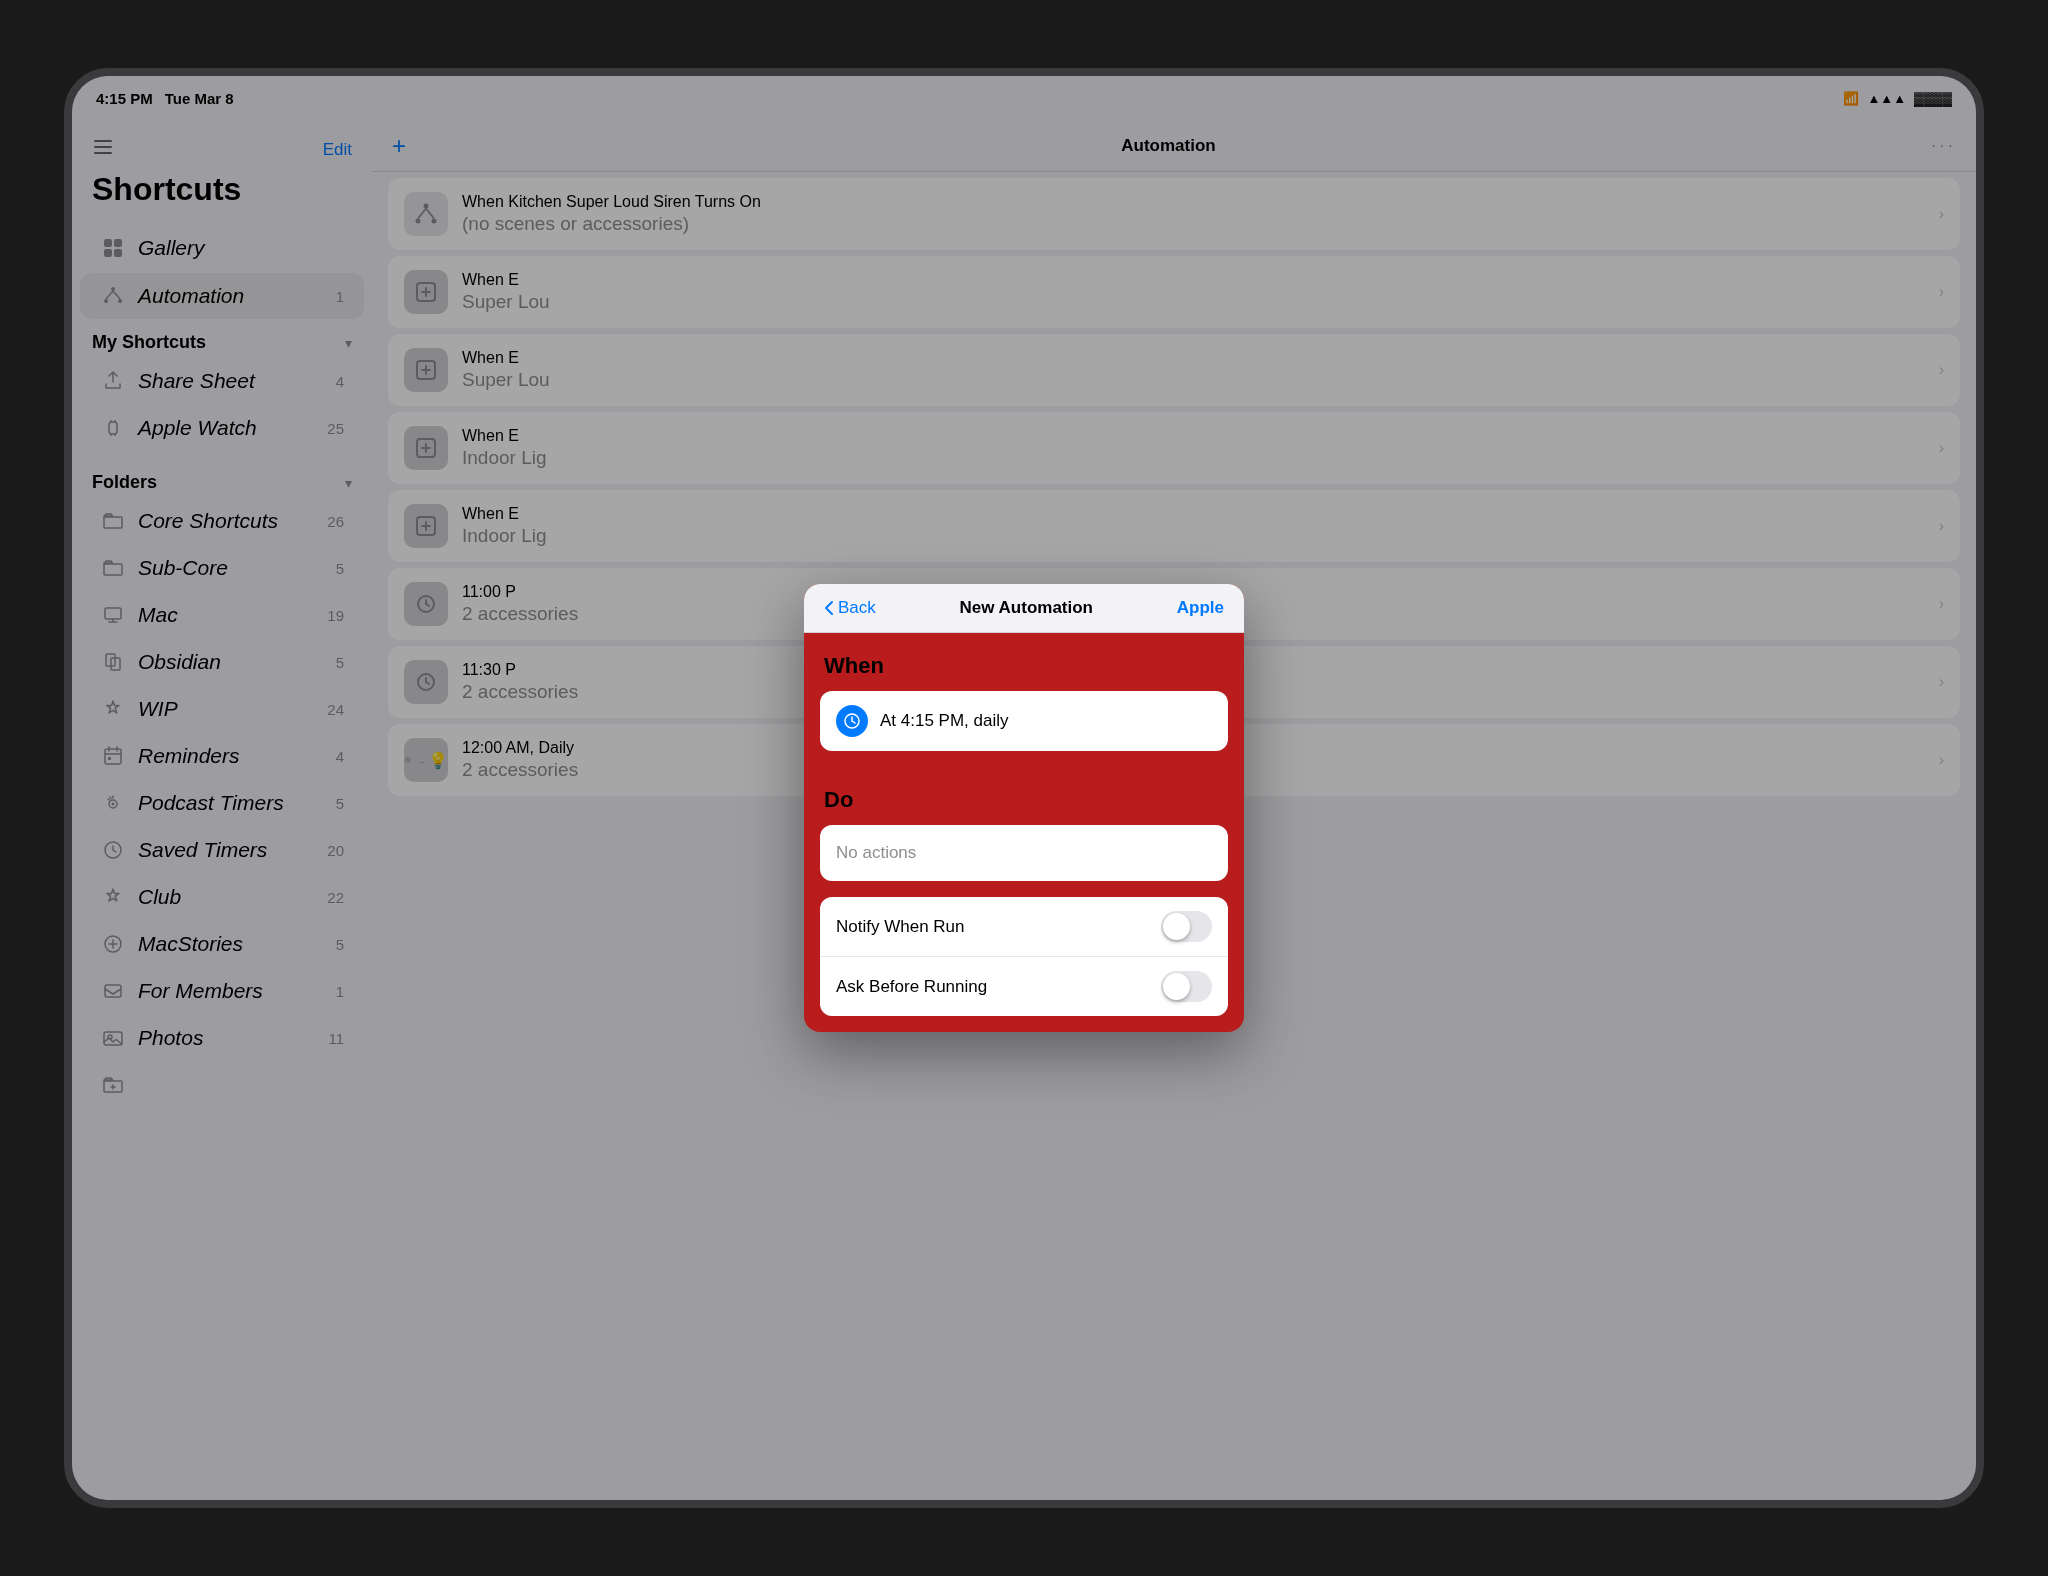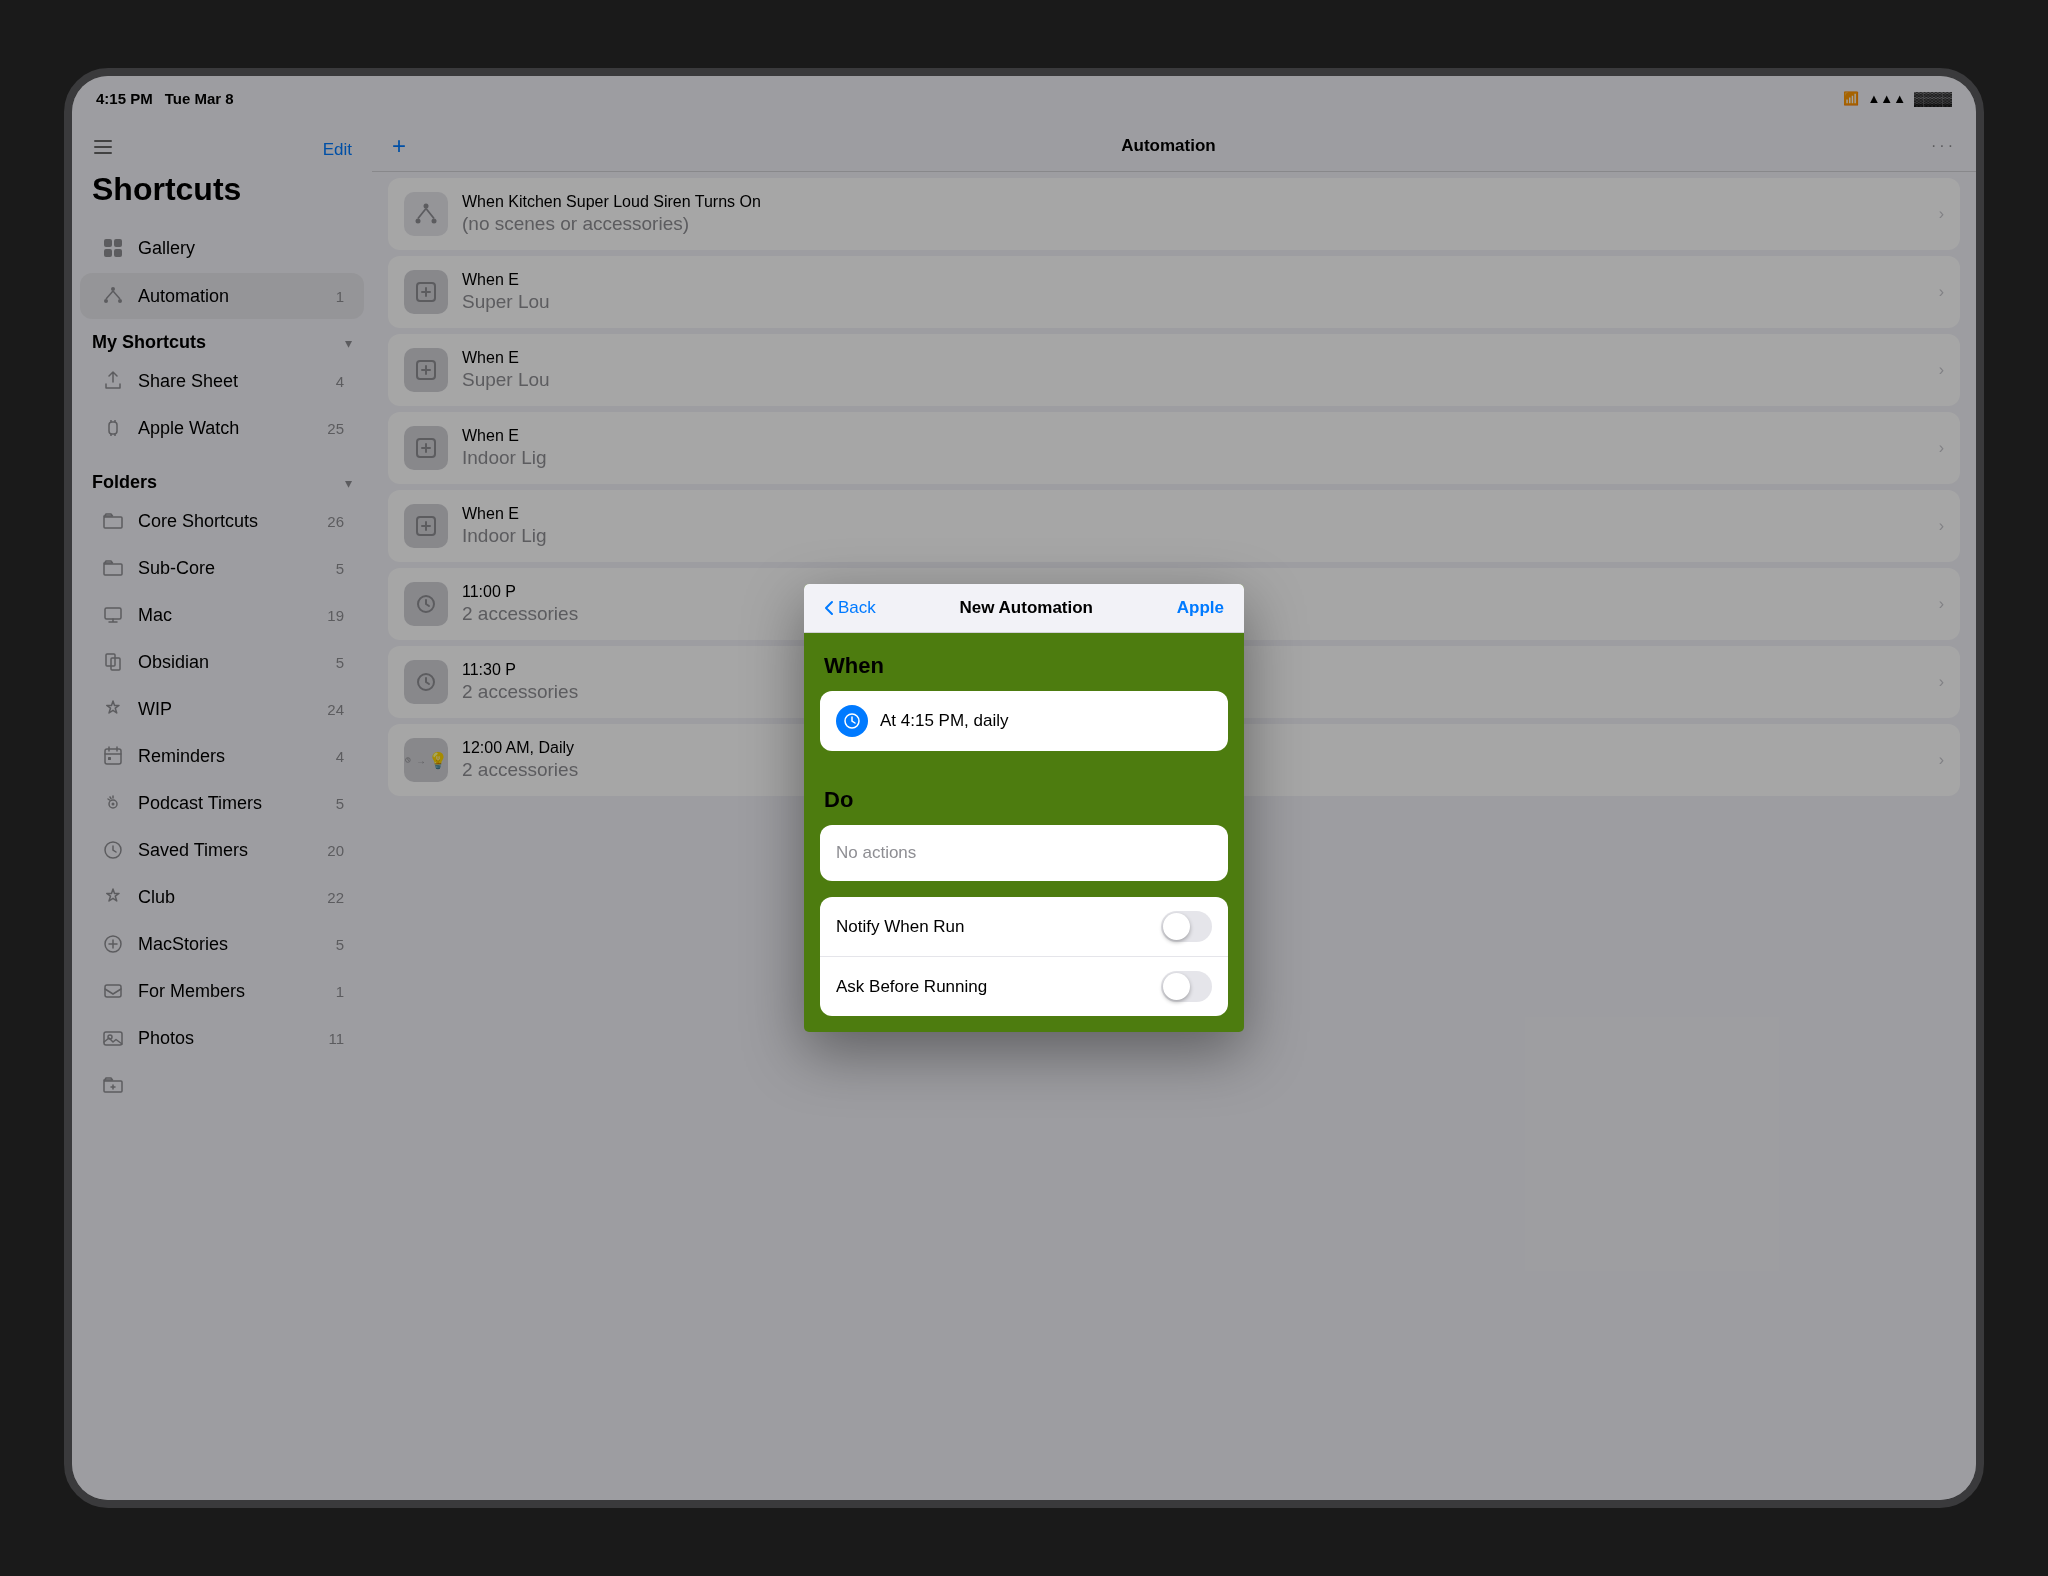--- a/index.html
+++ b/index.html
@@ -105,22 +105,23 @@
       align-items: center;
       justify-content: center;
       flex-shrink: 0;
     }
     .sidebar-item-icon svg {
       width: 22px;
       height: 22px;
     }
     .sidebar-item-label {
       flex: 1;
-      font-size: 18px;
-      color: #000;
+      font-size: 21px;
+      color: #000;
+      font-style: italic;
     }
     .sidebar-item-count {
       font-size: 15px;
       color: #8e8e93;
     }
     .sidebar-section-header {
       display: flex;
       align-items: center;
       justify-content: space-between;
       padding: 12px 20px 4px 20px;
@@ -219,22 +220,22 @@
     .overlay {
       position: absolute;
       top: 0; left: 0; right: 0; bottom: 0;
       background: rgba(0,0,0,0.35);
       display: flex;
       align-items: center;
       justify-content: center;
       z-index: 100;
     }
     .modal {
-      background: #4d7c0f;
-      border-radius: 5px;
+      background: #b91c1c;
+      border-radius: 16px;
       width: 440px;
       overflow: hidden;
       box-shadow: 0 20px 60px rgba(0,0,0,0.4);
       margin-top: 40px;
     }
     .modal-header {
       background: #f2f2f7;
       display: flex;
       align-items: center;
       justify-content: space-between;

